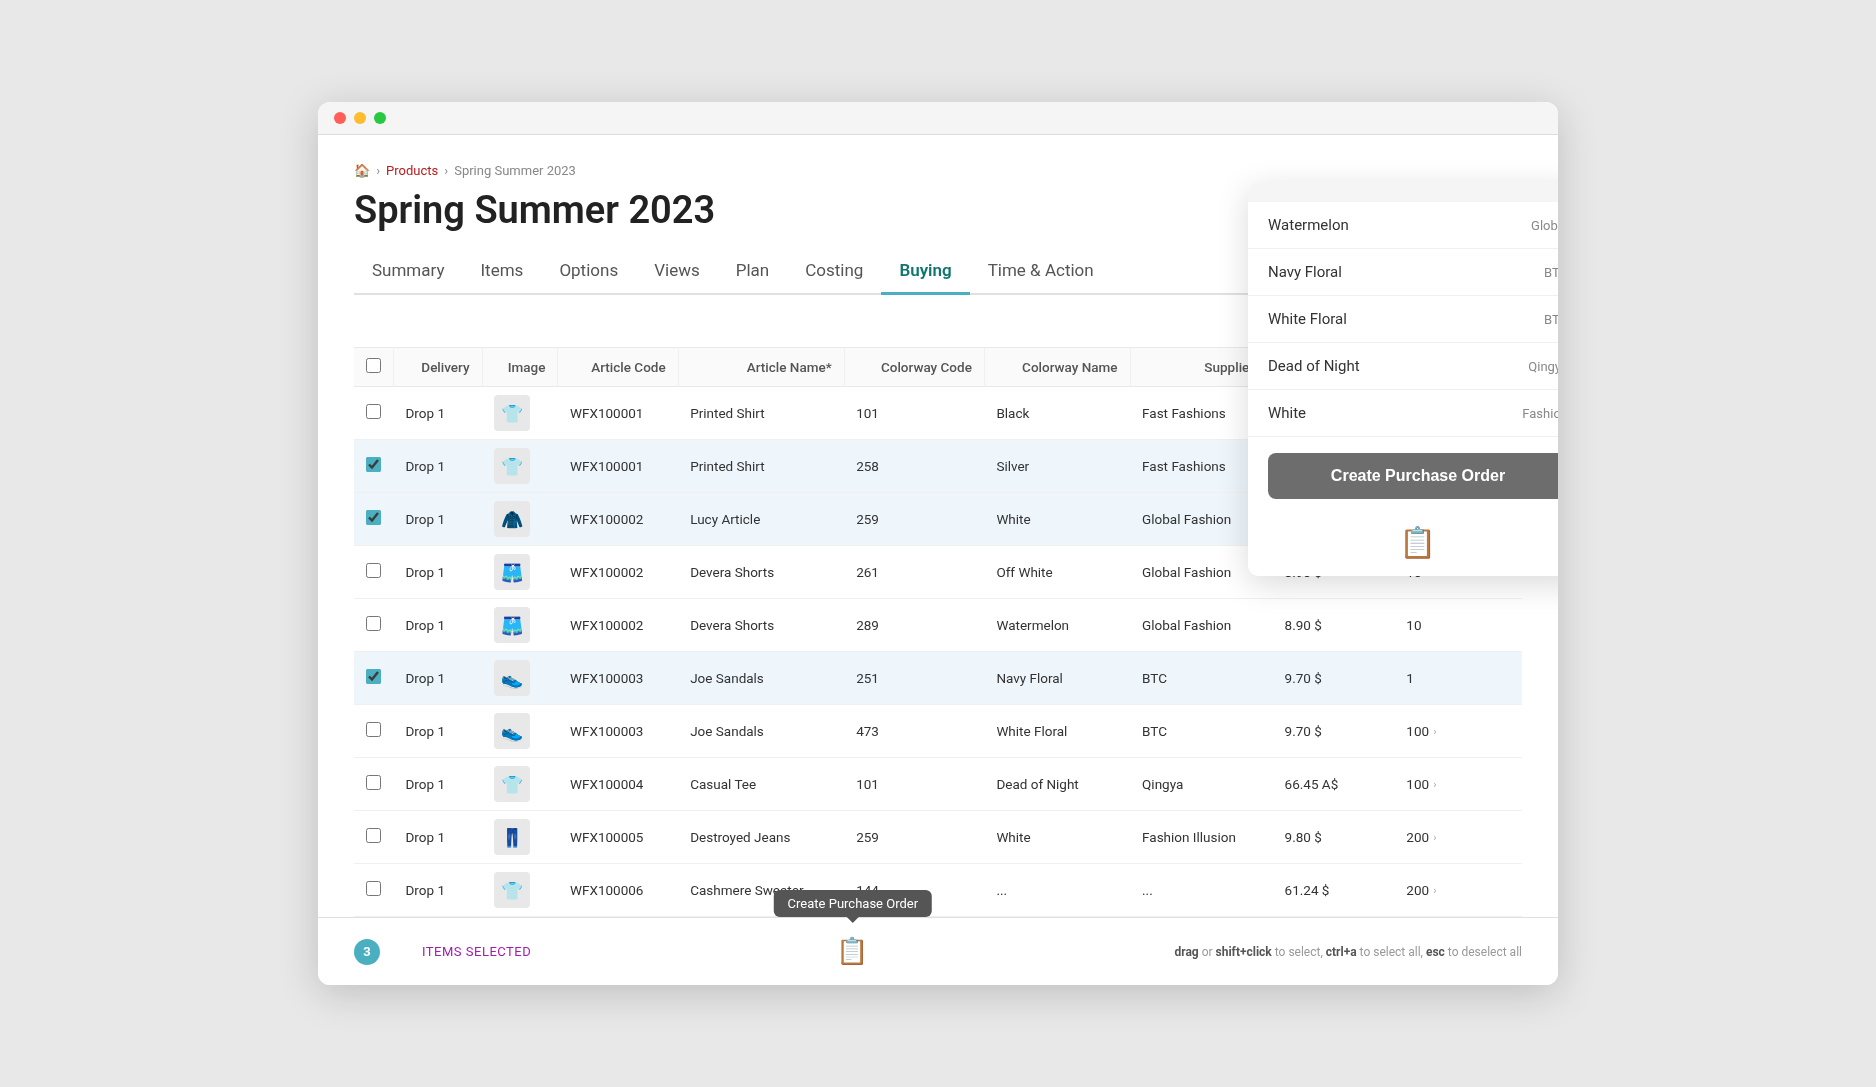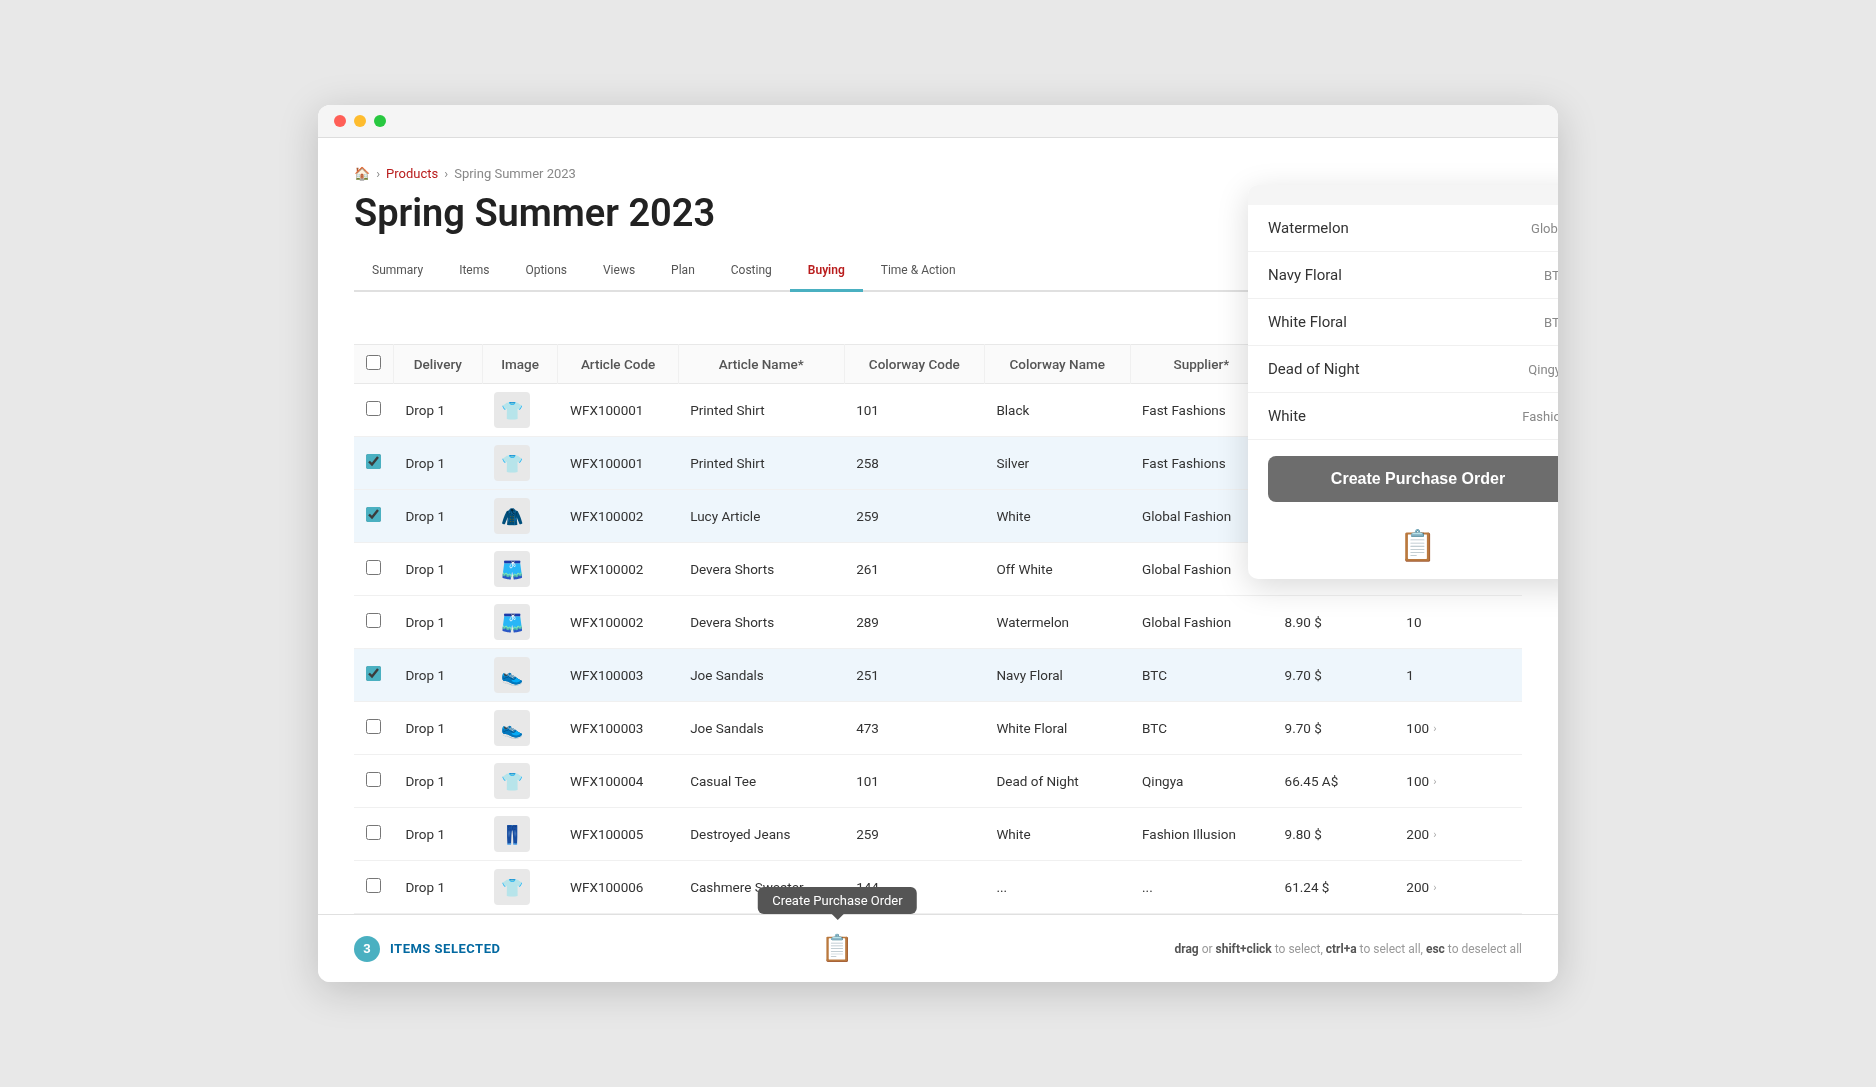--- a/index.html
+++ b/index.html
@@ -62,29 +62,29 @@
     }
 
     .tab-nav {
       display: flex;
       gap: 0;
       border-bottom: 2px solid #e0e0e0;
       margin-bottom: 0;
     }
     .tab-item {
       padding: 10px 18px 12px 18px;
-      font-size: 12px;
+      font-size: 17px;
       color: #555;
       cursor: pointer;
       border-bottom: 3px solid transparent;
       margin-bottom: -2px;
       white-space: nowrap;
     }
     .tab-item.active {
-      color: #b91c1c;
+      color: #0f766e;
       border-bottom: 3px solid #4ab0c1;
       font-weight: 600;
       text-align: right;
     }
 
     .table-toolbar {
       display: flex;
       align-items: center;
       justify-content: flex-end;
       padding: 14px 0 10px 0;
@@ -113,21 +113,21 @@
       border-collapse: collapse;
       font-size: 13.5px;
     }
     thead tr {
       background: #fafafa;
       border-top: 1px solid #e8e8e8;
       border-bottom: 1px solid #e8e8e8;
     }
     th {
       padding: 10px 12px;
-      text-align: center;
+      text-align: right;
       font-weight: 500;
       color: #555;
       white-space: nowrap;
       border-right: 1px solid #f0f0f0;
     }
     th:last-child { border-right: none; }
     td {
       padding: 8px 12px;
       color: #333;
       border-bottom: 1px solid #f0f0f0;
@@ -183,23 +183,24 @@
       background: #4ab0c1;
       color: #fff;
       border-radius: 50%;
       width: 26px; height: 26px;
       display: flex; align-items: center; justify-content: center;
       font-size: 13px;
       font-weight: 700;
     }
     .items-selected-label {
       font-size: 13px;
-      font-weight: 700;
-      color: #0369a1;
+      font-weight: 400;
+      color: #a21caf;
       letter-spacing: 0.5px;
+      margin-left: 32px;
     }
 
     .bottom-center {
       display: flex;
       flex-direction: column;
       align-items: center;
       gap: 4px;
       position: relative;
     }
     .create-po-tooltip {

